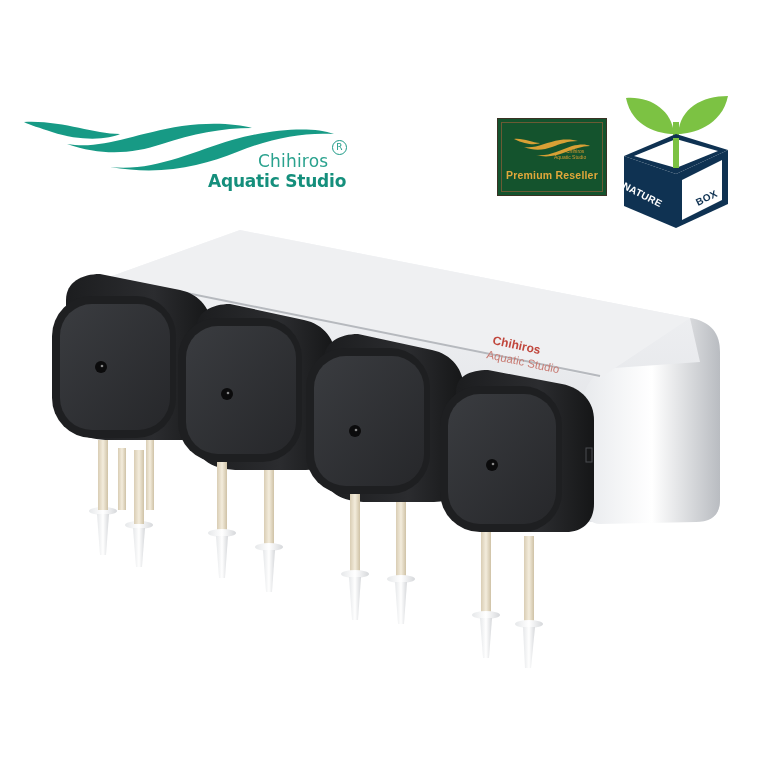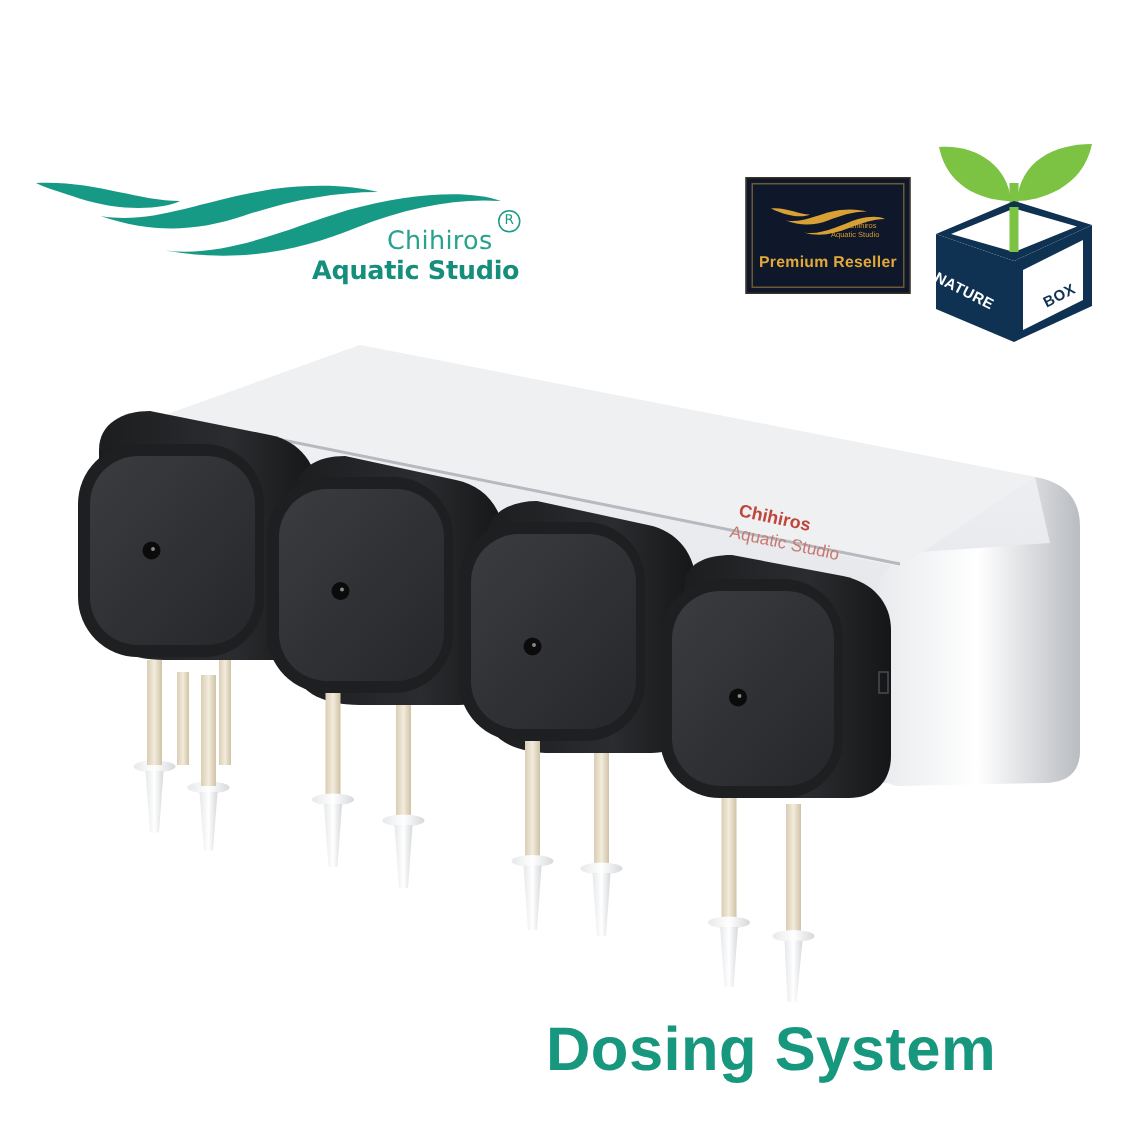--- a/index.html
+++ b/index.html
@@ -27,21 +27,21 @@
   }
   .brand-sub {
     position: absolute; left: 186px; top: 59px;
     color: #158f7c; font-size: 17px; font-weight: bold;
     font-family: "DejaVu Sans", sans-serif; letter-spacing: -0.2px;
   }
 
   
   .reseller-badge {
     position: absolute; left: 497px; top: 118px; width: 110px; height: 78px;
-    background: #0f172a; border: 1px solid #3a3224; box-sizing: border-box;
+    background: #14532d; border: 1px solid #3a3224; box-sizing: border-box;
   }
   .reseller-inner {
     position: absolute; left: 3px; top: 3px; right: 3px; bottom: 3px;
     border: 1px solid #6b5a34;
   }
   .reseller-label {
     position: absolute; left: 0; right: 0; top: 50px; text-align: center;
     color: #e2a83a; font-size: 10.5px; font-weight: bold;
     font-family: "Liberation Sans", sans-serif; letter-spacing: 0.2px;
   }
@@ -225,14 +225,13 @@
     <g>
       <rect x="481" y="532" width="10" height="82" fill="url(#tube)"></rect>
       <ellipse cx="486" cy="615" rx="14" ry="4" fill="url(#fitting)"></ellipse>
       <path d="M480 618 L 492 618 L 489 658 L 483 658 Z" fill="url(#fitting)"></path>
       <rect x="524" y="536" width="10" height="88" fill="url(#tube)"></rect>
       <ellipse cx="529" cy="624" rx="14" ry="4" fill="url(#fitting)"></ellipse>
       <path d="M523 627 L 535 627 L 531 668 L 525 668 Z" fill="url(#fitting)"></path>
     </g>
   </svg>
 
-  <div class="page-title">Dosing System</div>
 </div>
 
 </body></html>

